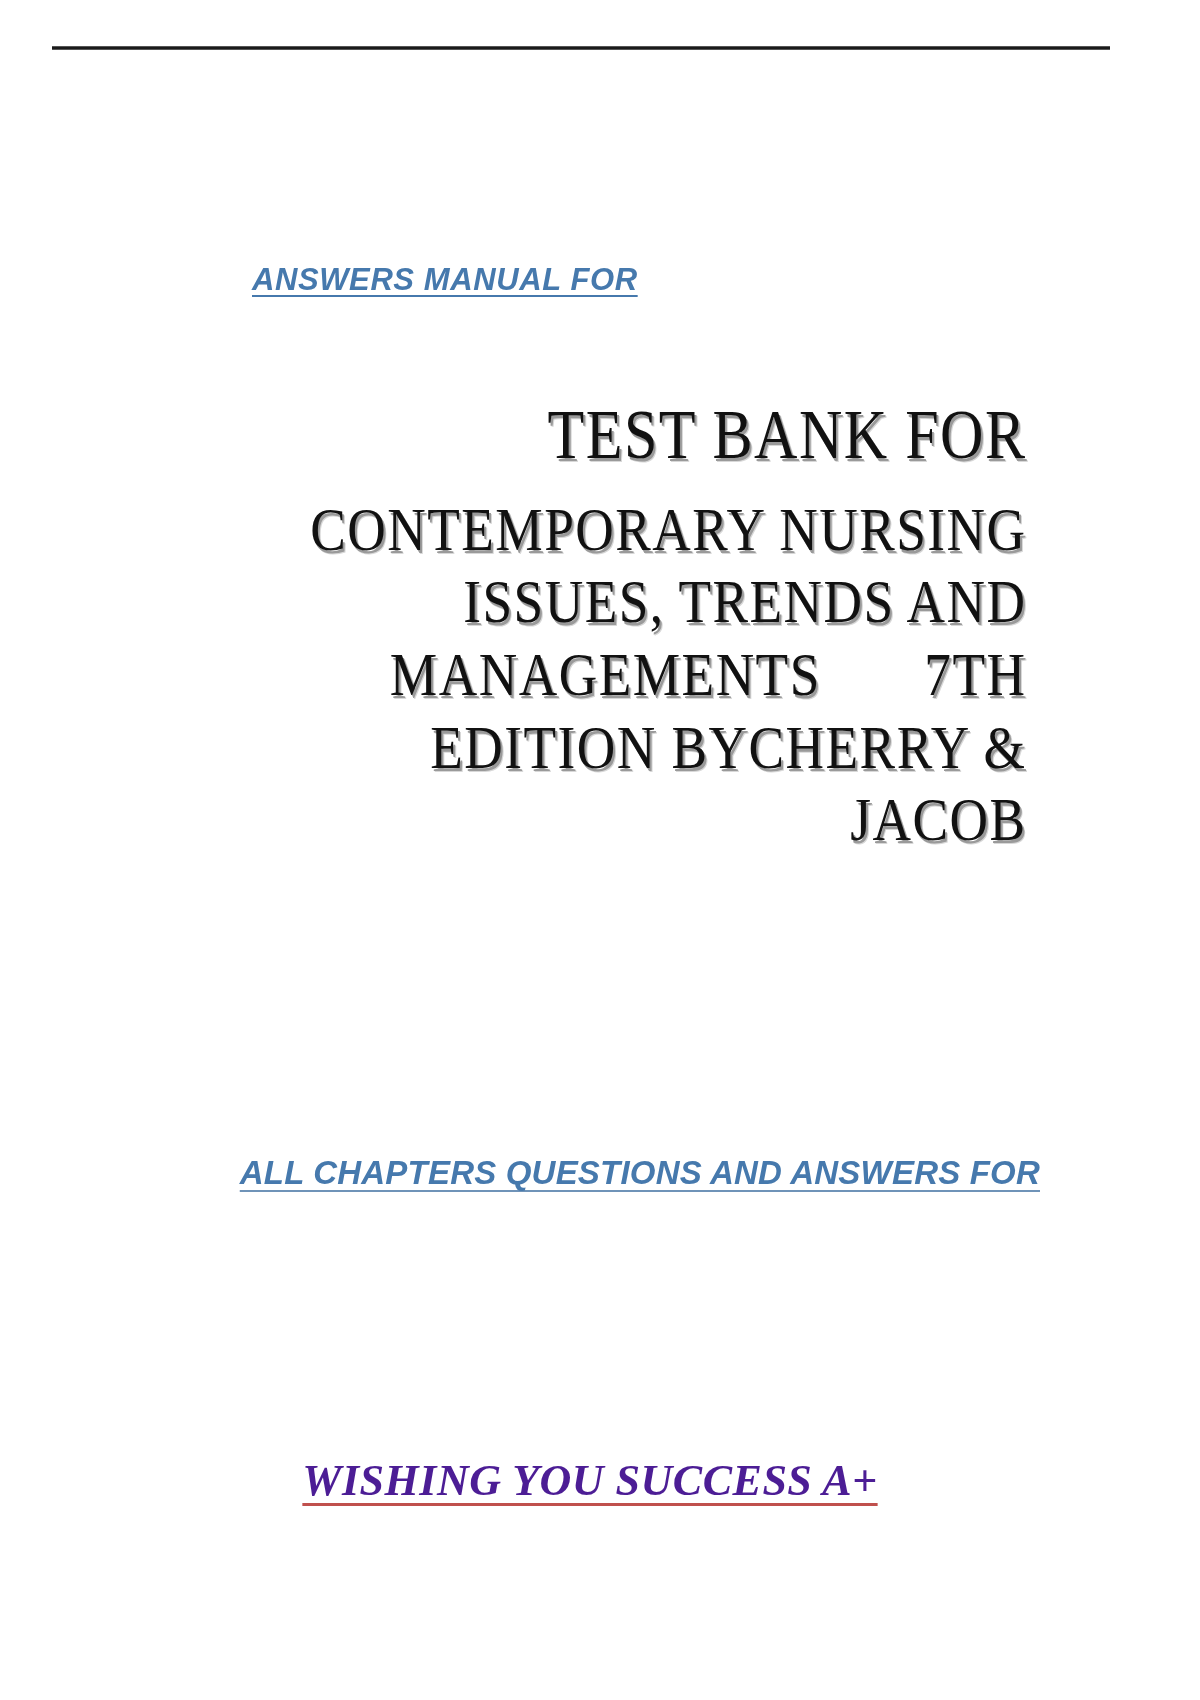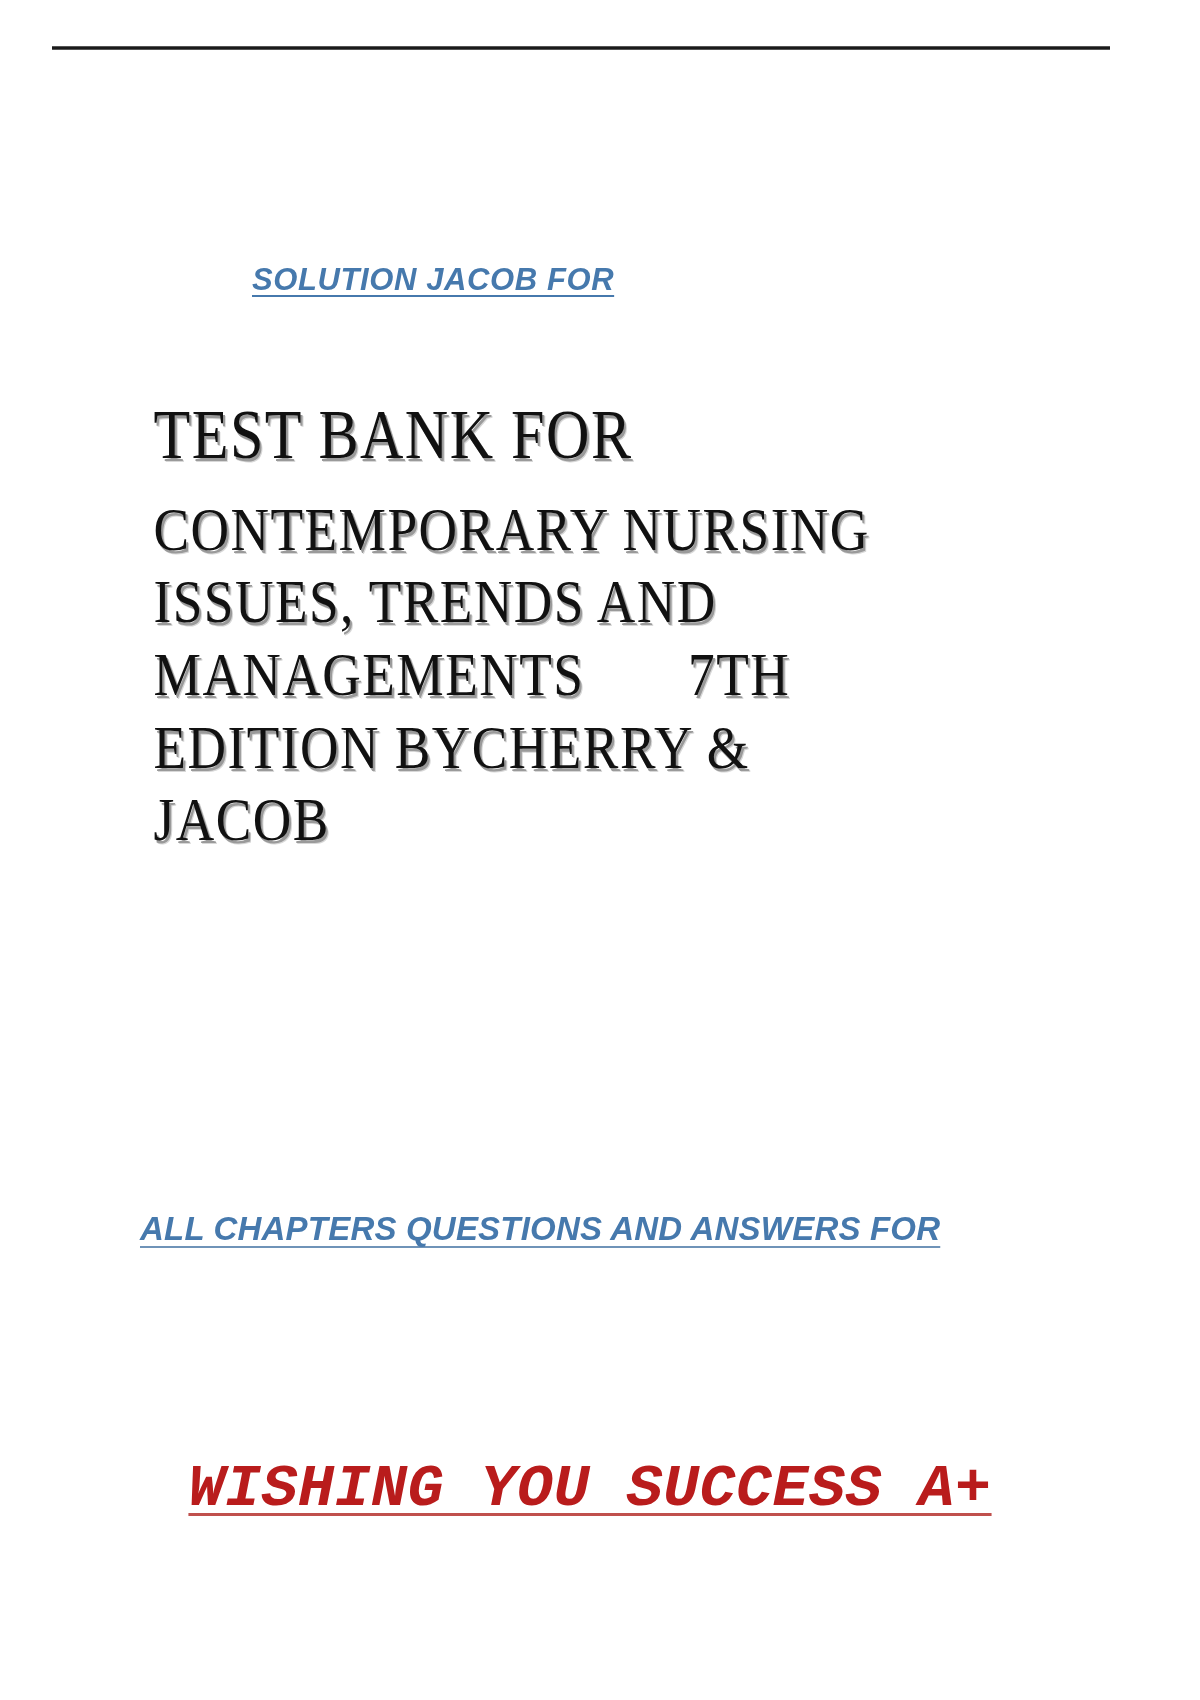--- a/index.html
+++ b/index.html
@@ -68,21 +68,21 @@
     text-decoration-thickness: 2px;
     white-space: nowrap;
   }
 
   
   .title-block {
     position: absolute;
     top: 390px;
     left: 0;
     width: 900px;
-    text-align: left;
+    text-align: right;
   }
   .title-line {
     font-family: "Liberation Serif", "DejaVu Serif", serif;
     font-weight: normal;
     color: #111111;
     text-transform: uppercase;
     font-variant: small-caps;
     letter-spacing: 1.5px;
     line-height: 1.32;
     white-space: pre;
@@ -98,24 +98,24 @@
   .title-line.l1 { font-size: 62px; margin-bottom: 18px; }
   .title-line.l2 { font-size: 55px; }
   .title-line.l3 { font-size: 55px; }
   .title-line.l4 { font-size: 55px; }
   .title-line.l5 { font-size: 55px; }
   .title-line.l6 { font-size: 55px; }
 
   
   .banner {
     position: absolute;
-    top: 1205px;
+    top: 1149px;
     left: 0;
     width: 900px;
-    text-align: left;
+    text-align: right;
   }
   .banner-text {
     font-family: "Liberation Sans", sans-serif;
     font-style: italic;
     font-weight: bold;
     font-size: 33px;
     line-height: 1.48;
     letter-spacing: 0.2px;
     color: #4679ad;
     text-decoration: underline;
@@ -127,44 +127,44 @@
   
   .closer {
     position: absolute;
     top: 1455px;
     left: 0;
     width: 900px;
     text-align: center;
   }
   .closer-text {
     display: inline-block;
-    font-family: Liberation Mono, monospace;
+    font-family: Liberation Serif, serif;
     font-style: italic;
     font-weight: bold;
-    font-size: 60px;
+    font-size: 44px;
     letter-spacing: 0.5px;
-    color: #b91c1c;
+    color: #4c1d95;
     text-decoration: underline;
     text-decoration-color: #c0504d;
     text-underline-offset: 8px;
     text-decoration-thickness: 3px;
     white-space: nowrap;
   }
 </style>
 </head>
 <body>
 
 <div class="page">
 
   <div class="top-rule"></div>
 
   <div class="content">
 
     <div class="kicker-row">
-      <span class="kicker">SOLUTION JACOB FOR</span>
+      <span class="kicker">ANSWERS MANUAL FOR</span>
     </div>
 
     <div class="title-block">
       <div class="title-line l1">TEST BANK FOR</div>
       <div class="title-line l2">CONTEMPORARY NURSING</div>
       <div class="title-line l3">ISSUES, TRENDS AND</div>
       <div class="title-line l4">MANAGEMENTS       7TH</div>
       <div class="title-line l5">EDITION BYCHERRY &amp;</div>
       <div class="title-line l6">JACOB</div>
     </div>

